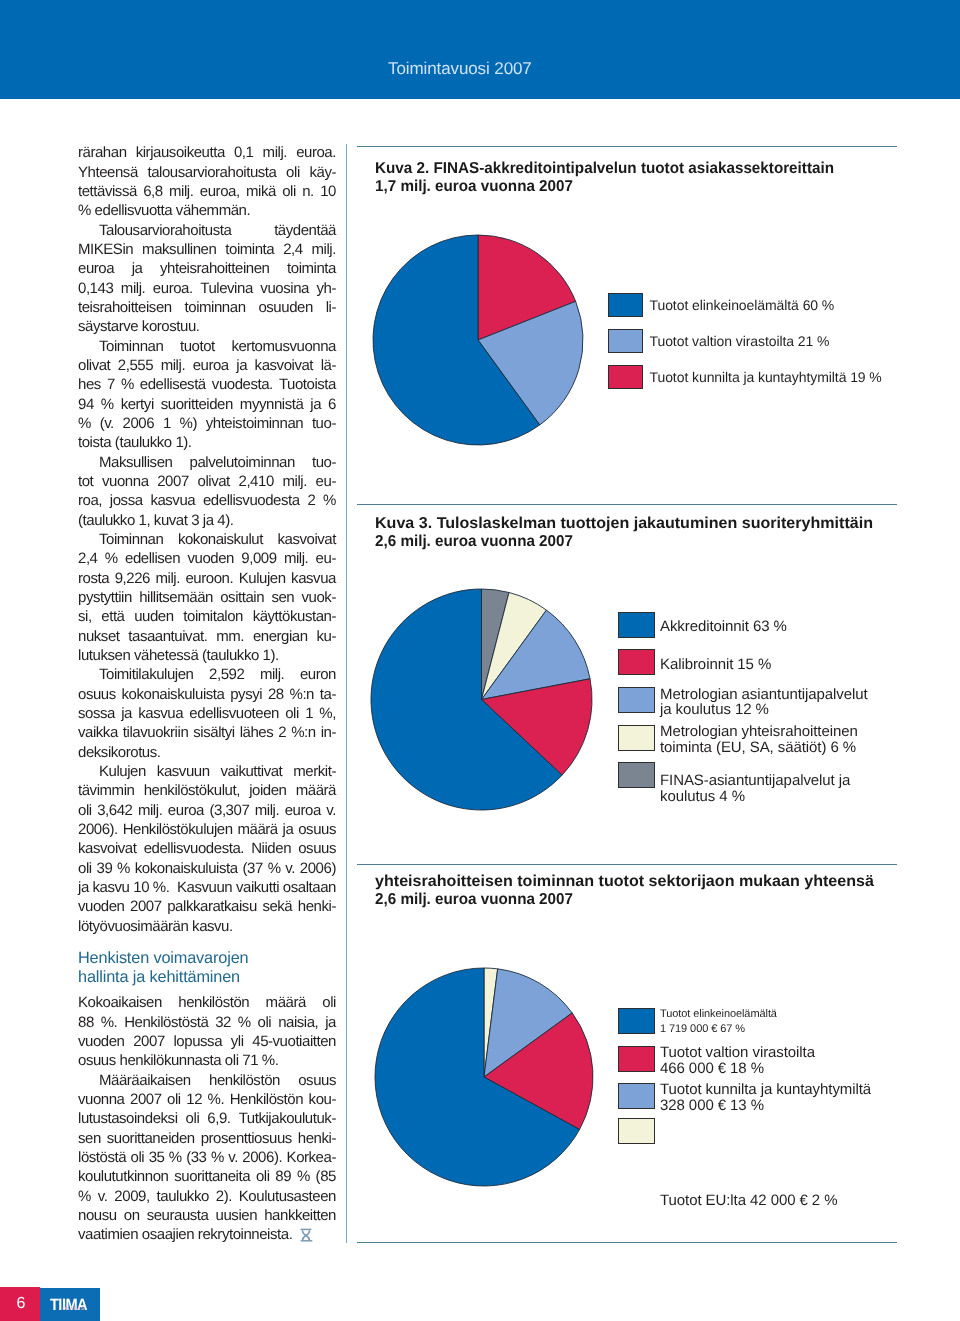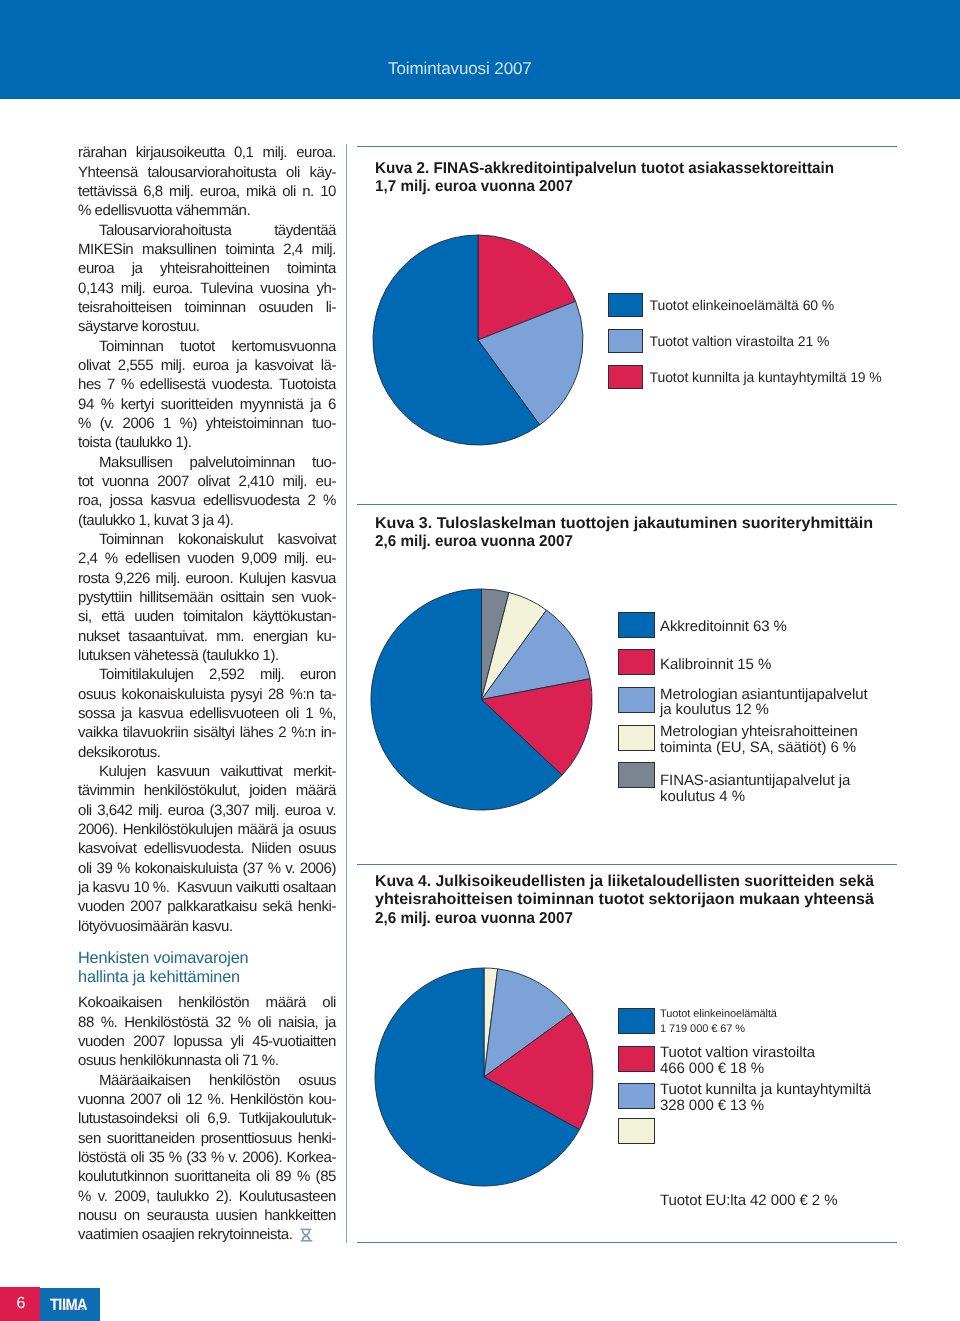--- a/index.html
+++ b/index.html
@@ -142,21 +142,20 @@
     <div class="legend-swatch" style="position: absolute; left: 617.5px; top: 649px; background: rgb(219, 33, 81); width: 37px; height: 26px;"></div>
     <div class="legend-text" style="left: 660px; top: 656.5px; font-size: 15px; line-height: 15.8px;"><div>Kalibroinnit 15 %</div></div>
     <div class="legend-swatch" style="position: absolute; left: 617.5px; top: 687px; background: rgb(125, 162, 215); width: 37px; height: 26px;"></div>
     <div class="legend-text" style="left: 660px; top: 686.5px; font-size: 15px; line-height: 15.8px;"><div>Metrologian asiantuntijapalvelut</div><div>ja koulutus 12 %</div></div>
     <div class="legend-swatch" style="position: absolute; left: 617.5px; top: 724.5px; background: rgb(243, 243, 217); width: 37px; height: 26px;"></div>
     <div class="legend-text" style="left: 660px; top: 724px; font-size: 15px; line-height: 15.8px;"><div>Metrologian yhteisrahoitteinen</div><div>toiminta (EU, SA, säätiöt) 6 %</div></div>
     <div class="legend-swatch" style="position: absolute; left: 617.5px; top: 761.5px; background: rgb(123, 133, 145); width: 37px; height: 26px;"></div>
     <div class="legend-text" style="left: 660px; top: 760.8px; font-size: 15px; line-height: 15.8px; margin-top: 12px;"><div>FINAS-asiantuntijapalvelut ja</div><div>koulutus 4 %</div></div>
     <div class="section-rule" style="top: 863.6px;"></div>
     <div class="chart-block" style="top: 873.2px;">
-      <div class="chart-caption" style="transform: scaleX(0.998937);">Kuva 4. Julkisoikeudellisten ja liiketaloudellisten suoritteiden sekä</div>
       <div class="chart-caption" style="transform: scaleX(1.01879);">yhteisrahoitteisen toiminnan tuotot sektorijaon mukaan yhteensä</div>
       <div class="chart-caption" style="transform: scaleX(0.963723);">2,6 milj. euroa vuonna 2007</div>
     </div>
     <div style="position: absolute; left: 374px; top: 967px;"><svg width="220" height="220" viewBox="0 0 220 220">
         <path d="M 110 110 L 110.00 1.00 A 109 109 0 0 1 123.66 1.86 Z" fill="#f3f3d9" stroke="#1b2a3a" stroke-width="0.9"></path>
         <path d="M 110 110 L 123.66 1.86 A 109 109 0 0 1 198.18 45.93 Z" fill="#7da2d7" stroke="#1b2a3a" stroke-width="0.9"></path>
         <path d="M 110 110 L 198.18 45.93 A 109 109 0 0 1 205.52 162.51 Z" fill="#db2151" stroke="#1b2a3a" stroke-width="0.9"></path>
         <path d="M 110 110 L 205.52 162.51 A 109 109 0 1 1 110.00 1.00 Z" fill="#0069b4" stroke="#1b2a3a" stroke-width="0.9"></path>
       </svg></div>
     <div class="legend-swatch" style="position: absolute; left: 617.5px; top: 1007.8px; background: rgb(0, 105, 180); width: 37px; height: 26px;"></div>

